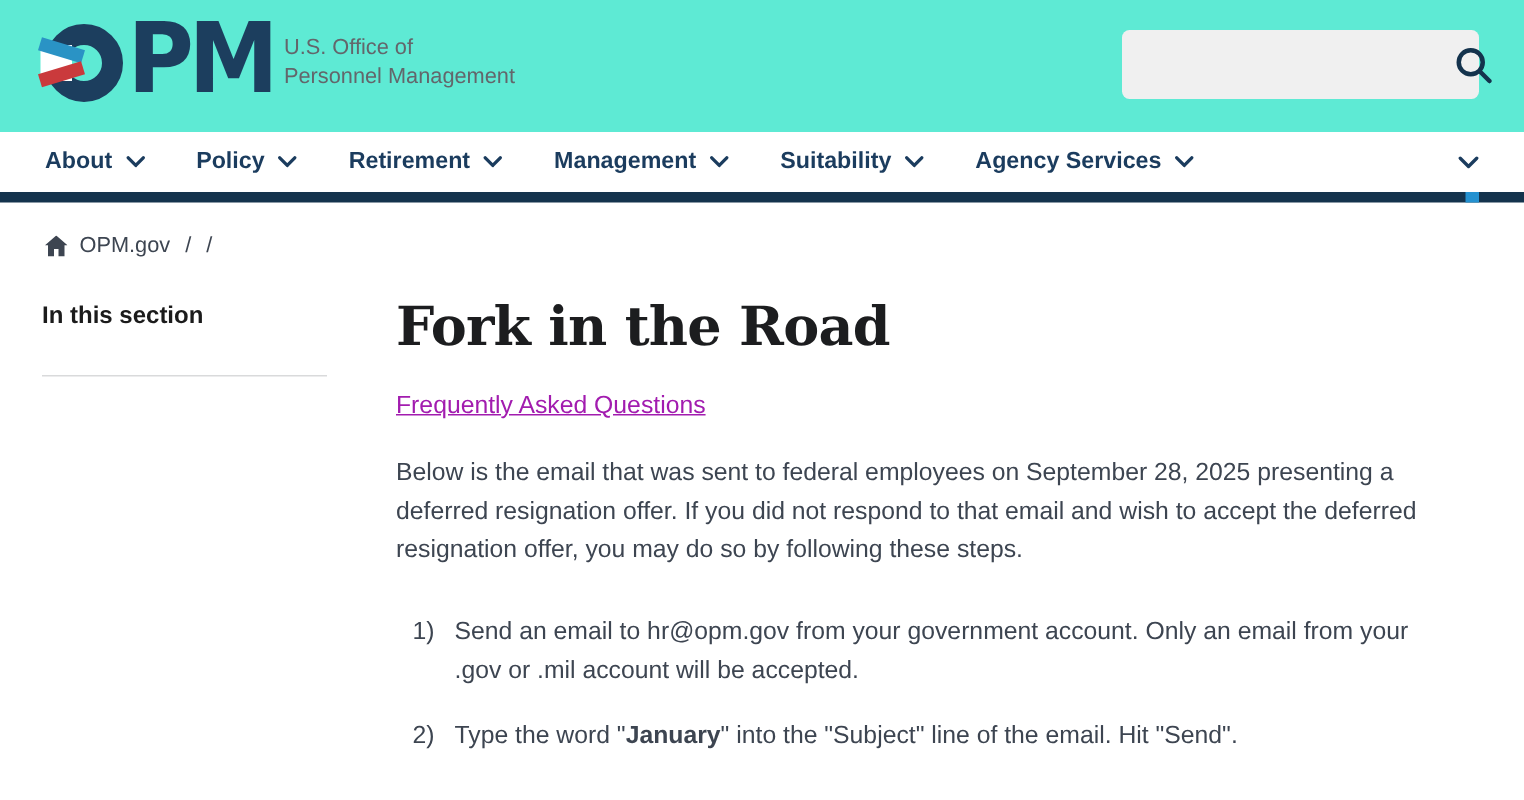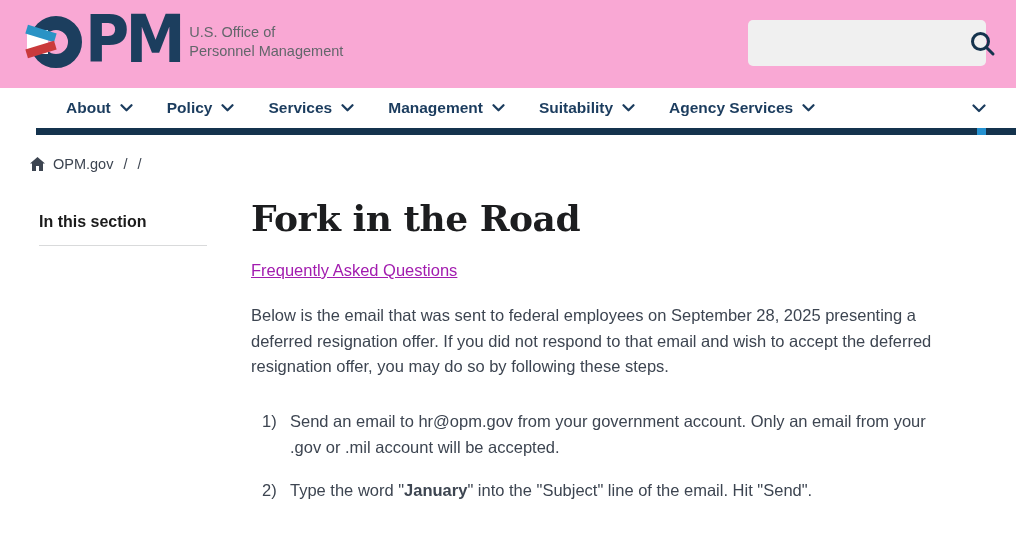--- a/index.html
+++ b/index.html
@@ -4,21 +4,21 @@
 <style>
   * { box-sizing: border-box; }
   html,body { margin:0; padding:0; }
   body {
     width:1016px; height:533px; background:#ffffff; overflow:hidden;
     font-family:"Liberation Sans","DejaVu Sans",sans-serif;
     color:#3d4551;
   }
 
   
-  .top-header { position:relative; height:88px; background:#f9a8d4; }
+  .top-header { position:relative; height:88px; background:#5eead4; }
   .logo { position:absolute; left:30px; top:16px; display:flex; align-items:center; height:52px; text-decoration:none; }
   .logo-o { position:relative; width:55px; height:52px; flex-shrink:0; }
   .o-ring { position:absolute; left:0; top:0; width:52px; height:52px; border-radius:50%; border:14px solid #1c3e5e; }
   .o-cut  { position:absolute; left:-3px; top:14px; width:21px; height:24px; background:#fff; }
   .o-blue { position:absolute; left:-4px; top:13px; width:30px; height:9px; background:#2a93c5; transform:rotate(17deg); }
   .o-red  { position:absolute; left:-4px; top:29px; width:30px; height:9px; background:#ca3a3c; transform:rotate(-17deg); }
   .logo-acronym {
     font-family:"DejaVu Sans","Liberation Sans",sans-serif;
     font-weight:bold; font-size:65px; line-height:48px; letter-spacing:-4px;
     color:#1c3e5e; transform:scaleX(.93); transform-origin:left center; margin-top:-4px;
@@ -33,43 +33,43 @@
     flex:1; height:100%; background:transparent; border:none; outline:none;
     padding:0 0 0 14px; font-size:16px; color:#1b1b1b;
   }
   .search-btn { width:48px; height:46px; background:transparent; border:none; cursor:pointer;
     display:flex; align-items:center; justify-content:center; padding:0; }
 
   
   .primary-nav {
     position:relative; height:47px; padding:0 30px;
     border-bottom:7px solid #14334d;
-    display:flex; align-items:center;margin-left:36px;
+    display:flex; align-items:center;
   }
   .nav-items { display:flex; align-items:center; gap:34px; }
   .nav-item { display:flex; align-items:center; gap:9px; text-decoration:none;
     color:#1b3c5e; font-weight:bold; font-size:15.5px; white-space:nowrap; }
   .chev { display:block; }
   .nav-overflow { margin-left:auto; background:none; border:none; cursor:pointer;
     color:#1b3c5e; display:flex; align-items:center; padding:0; }
   .nav-indicator { position:absolute; right:30px; bottom:-7px; width:9px; height:7px; background:#2491d0; }
 
   
   .breadcrumb { display:flex; gap:10px; padding:21px 30px 0 30px;
     font-size:14.5px; color:#3d4551; }
   .breadcrumb a { color:#3d4551; text-decoration:none; display:flex; align-items:center; gap:8px; }
   .crumb-sep { color:#3d4551; }
 
   
   .content { display:flex; align-items:flex-start; padding:30px 30px 0 28px; }
   .sidebar { width:190px; flex-shrink:0; }
-  .sidebar-title { margin:11px; font-size:16px; font-weight:bold; color:#1b1b1b;
-    padding-bottom:14px; border-bottom:1px solid #d9dadb; }
+  .sidebar-title { margin:0; font-size:16px; font-weight:bold; color:#1b1b1b;
+    padding-bottom:30px; border-bottom:1px solid #d9dadb; }
 
-  .main { margin-left:33px; width:697px; }
+  .main { margin-left:46px; width:697px; }
   .page-title {
     margin:-6px 0 0 0; font-family:"DejaVu Serif","Liberation Serif",serif;
     font-weight:bold; font-size:36px; line-height:44px; letter-spacing:-0.5px; color:#1c1d1f;
   }
   .faq-link { display:inline-block; margin-top:21px; color:#a21caf; font-size:16.5px;
     text-decoration:underline; }
   .intro { margin:23px 0 0 0; font-size:16.5px; line-height:25.5px; color:#3d4551; max-width:697px; }
 
   .steps { list-style:none; margin:28px 0 0 0; padding:0; }
   .step { display:flex; font-size:16.5px; line-height:26px; color:#3d4551; margin-bottom:17px; }
@@ -116,21 +116,21 @@
   </a>
 
   <a class="nav-item">
     <span class="nav-label">Policy</span>
     <svg class="chev" width="13" height="8" viewBox="0 0 13 8">
       <path d="M1.5 1.2 L6.5 6.3 L11.5 1.2" fill="none" stroke="currentColor" stroke-width="2.2" stroke-linecap="round" stroke-linejoin="round"></path>
     </svg>
   </a>
 
   <a class="nav-item">
-    <span class="nav-label">Services</span>
+    <span class="nav-label">Retirement</span>
     <svg class="chev" width="13" height="8" viewBox="0 0 13 8">
       <path d="M1.5 1.2 L6.5 6.3 L11.5 1.2" fill="none" stroke="currentColor" stroke-width="2.2" stroke-linecap="round" stroke-linejoin="round"></path>
     </svg>
   </a>
 
   <a class="nav-item">
     <span class="nav-label">Management</span>
     <svg class="chev" width="13" height="8" viewBox="0 0 13 8">
       <path d="M1.5 1.2 L6.5 6.3 L11.5 1.2" fill="none" stroke="currentColor" stroke-width="2.2" stroke-linecap="round" stroke-linejoin="round"></path>
     </svg>

